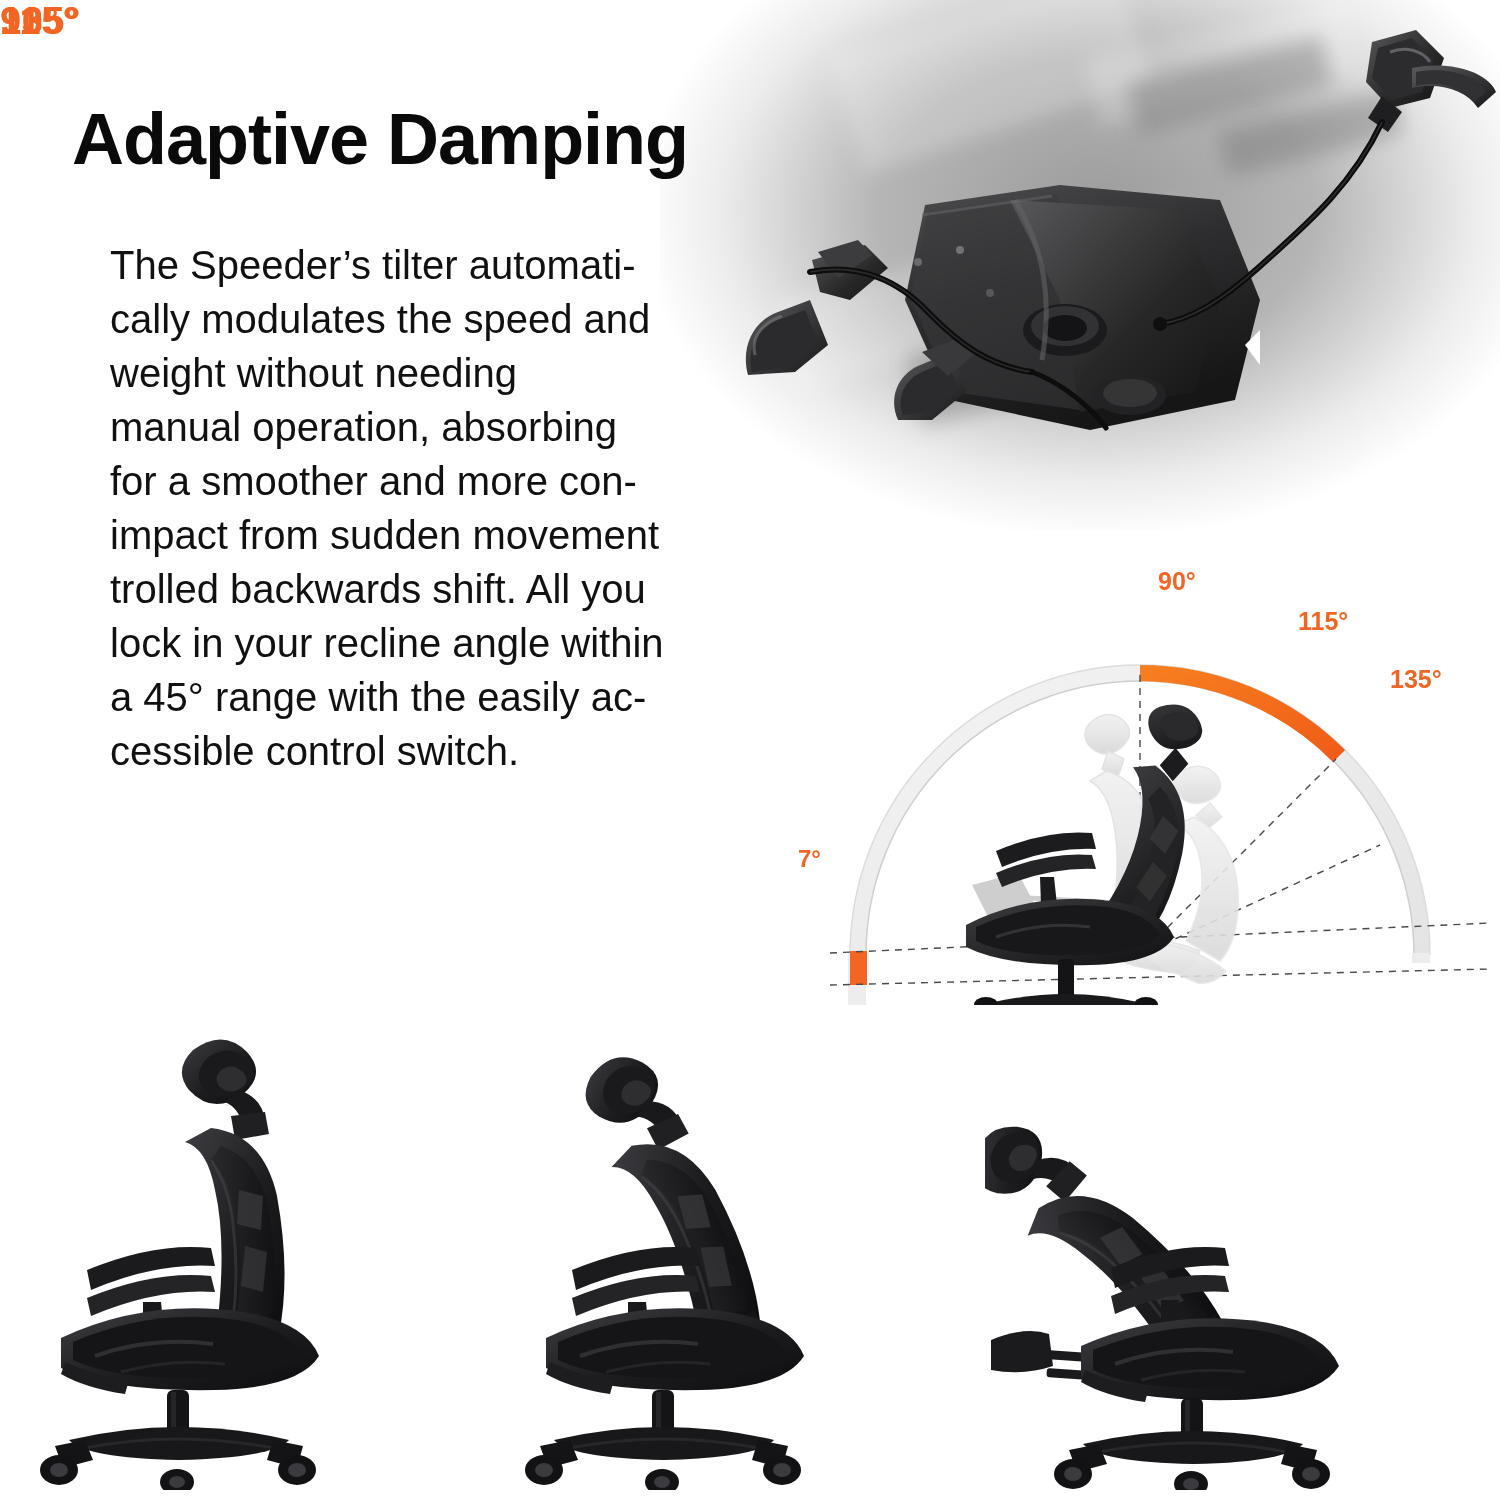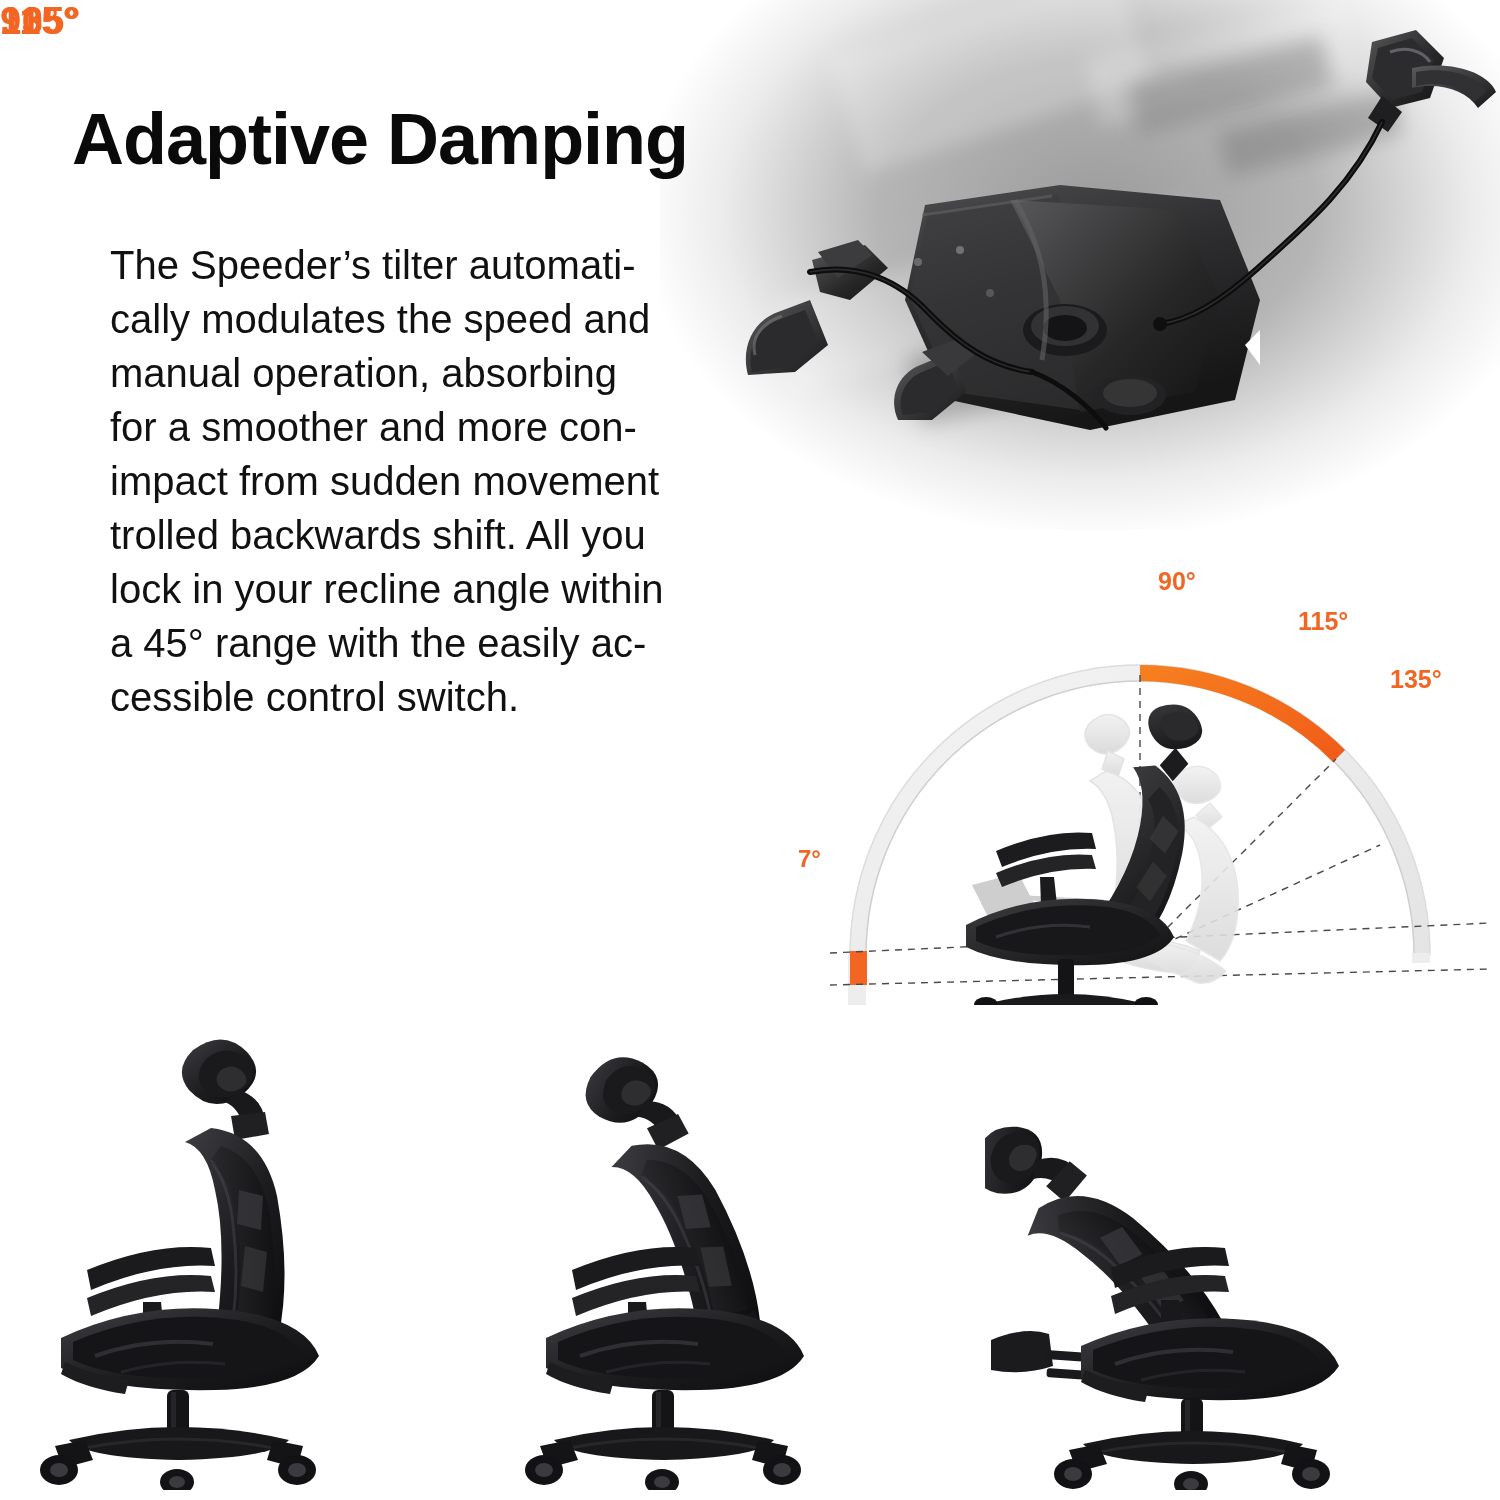--- a/index.html
+++ b/index.html
@@ -49,20 +49,21 @@
   .chair-svg { position:absolute; left:0; top:0; }
 </style>
 </head>
 <body>
 
 <div id="headline">Adaptive Damping</div>
 
 <div id="body-copy">
   <span>The Speeder’s tilter automati-</span>
   <span>cally modulates the speed and</span>
+  <span>weight without needing</span>
   <span>manual operation, absorbing</span>
   <span>for a smoother and more con-</span>
   <span>impact from sudden movement</span>
   <span>trolled backwards shift. All you</span>
   <span>lock in your recline angle within</span>
   <span>a 45° range with the easily ac-</span>
   <span>cessible control switch.</span>
 </div>
 
 <div id="mech-photo">

